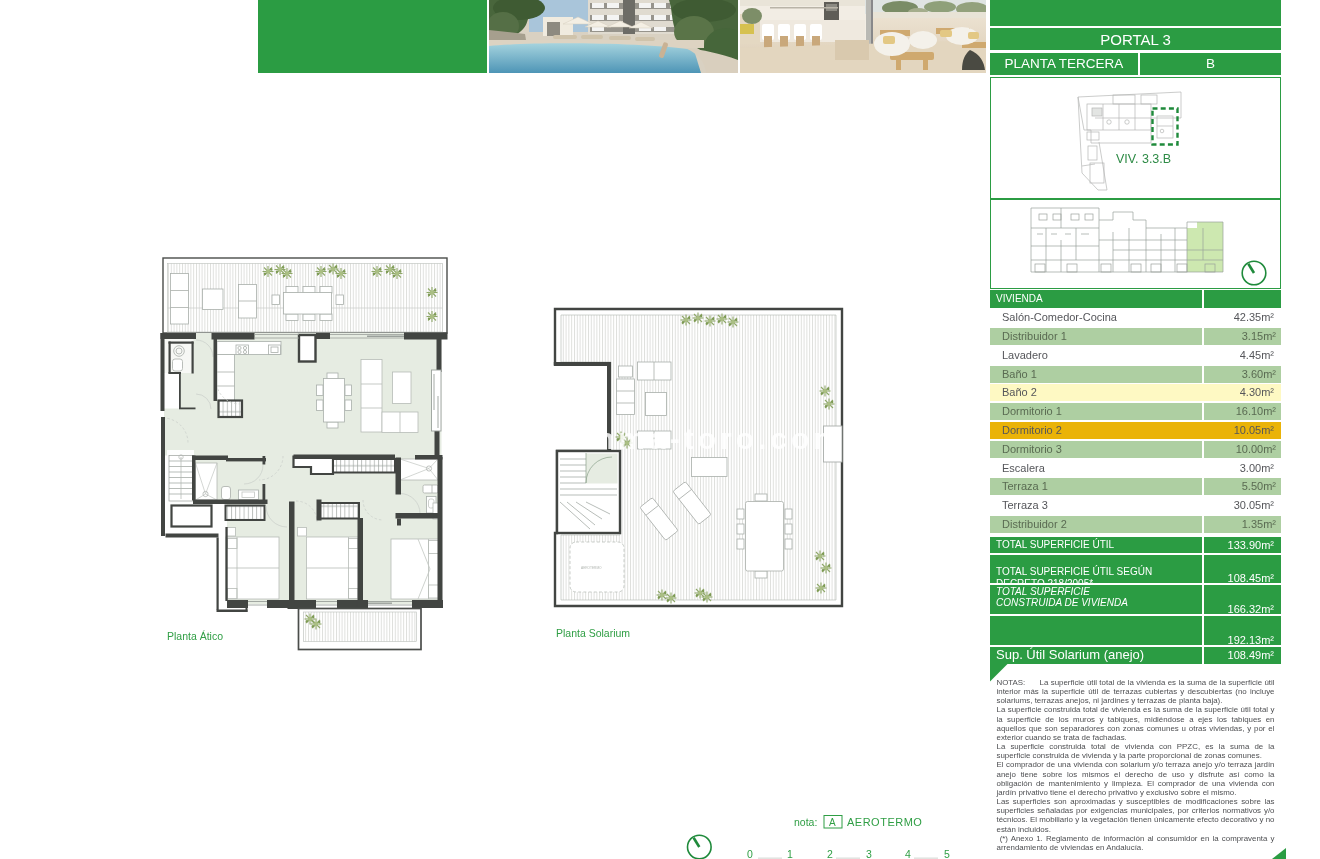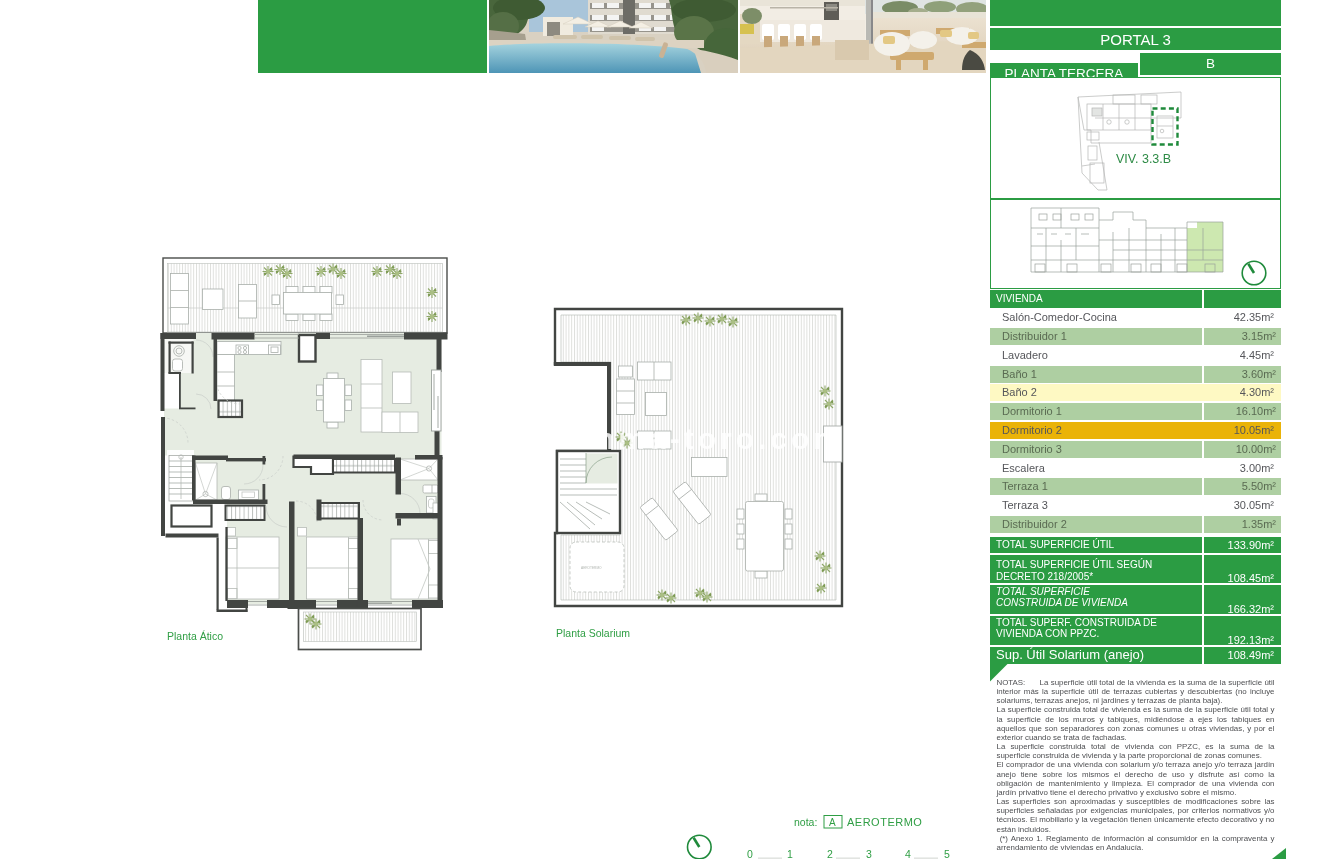--- a/index.html
+++ b/index.html
@@ -144,21 +144,21 @@
     <rect x="228" y="32" width="11" height="7" rx="2"></rect>
   </g>
   <rect x="95" y="40" width="34" height="20" fill="#d9c9ae"></rect>
   <path d="M230,50 C240,54 244,62 245,70 L222,70 C222,60 225,54 230,50 Z" fill="#4a4a42"></path>
 </svg>
 
 <div class="abs grn" style="left:990px;top:0;width:291px;height:26px;"></div>
 
 <div class="abs grn wtxt" style="left:990px;top:27.5px;width:291px;height:22.5px;font-size:15px;text-align:center;line-height:23px;">PORTAL 3</div>
 
-<div class="abs grn wtxt" style="left:990px;top:53px;width:148px;height:22px;font-size:13.5px;text-align:center;line-height:22px;margin-top:10px;">PLANTA TERCERA</div>
+<div class="abs grn wtxt" style="left:990px;top:53px;width:148px;height:22px;font-size:13.5px;text-align:center;line-height:22px;">PLANTA TERCERA</div>
 
 <div class="abs grn wtxt" style="left:1140px;top:53px;width:141px;height:22px;font-size:13.5px;text-align:center;line-height:22px;">B</div>
 
 <div class="abs" style="left:990px;top:77px;width:289px;height:120px;border:1px solid #2b9c43;background:#fff;">
 <svg width="289" height="120" viewBox="0 0 289 120">
 
   <g fill="none" stroke="#b4b6b4" stroke-width="0.7">
     <path d="M87,19 L190,14 L190,40 L160,40 L160,65 L100,65 L100,52 L93,52 Z"></path>
     <path d="M87,19 L91,95 L107,112 L116,112 L108,64"></path>
     <path d="M91,88 L104,86"></path>
@@ -307,33 +307,32 @@
 
 <div class="abs wtxt" style="left:990px;top:537px;width:291px;">
 
   <div class="trow" style="top:0;height:16px;">
       <span class="tl" style="line-height:16px;">TOTAL SUPERFICIE ÚTIL</span>
       <span class="tv" style="line-height:16px;">133.90m²</span>
       <i class="tdv"></i>
     </div>
 
   <div class="trow" style="top:18px;height:28px;">
-      <span class="tl" style="padding-top:4px;">TOTAL SUPERFICIE ÚTIL SEGÚN DECRETO 218/2005*</span>
+      <span class="tl" style="padding-top:11px;">TOTAL SUPERFICIE ÚTIL SEGÚN DECRETO 218/2005*</span>
       <span class="tv" style="line-height:46px;">108.45m²</span>
       <i class="tdv"></i>
     </div>
 
   <div class="trow" style="top:47.8px;height:29px;">
       <span class="tl" style="padding-top:1px;font-style:italic;">TOTAL SUPERFICIE<br>CONSTRUIDA DE VIVIENDA</span>
       <span class="tv" style="line-height:48px;">166.32m²</span>
       <i class="tdv"></i>
     </div>
 
   <div class="trow" style="top:78.6px;height:29px;">
-      <span class="tl" style="padding-top:1px;">TOTAL SUPERF. CONSTRUIDA DE VIVIENDA CON PPZC.</span>
       <span class="tv" style="line-height:48px;">192.13m²</span>
       <i class="tdv"></i>
     </div>
 
   <div class="trow" style="top:110.4px;height:16.5px;">
       <span class="tl" style="font-size:13px;line-height:16px;">Sup. Útil Solarium (anejo)</span>
       <span class="tv" style="line-height:16.5px;">108.49m²</span>
       <i class="tdv"></i>
     </div>
 </div>

